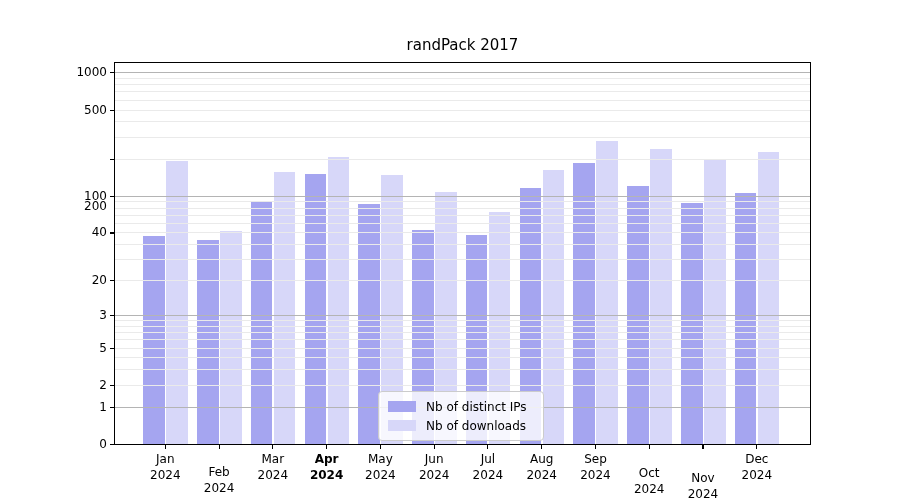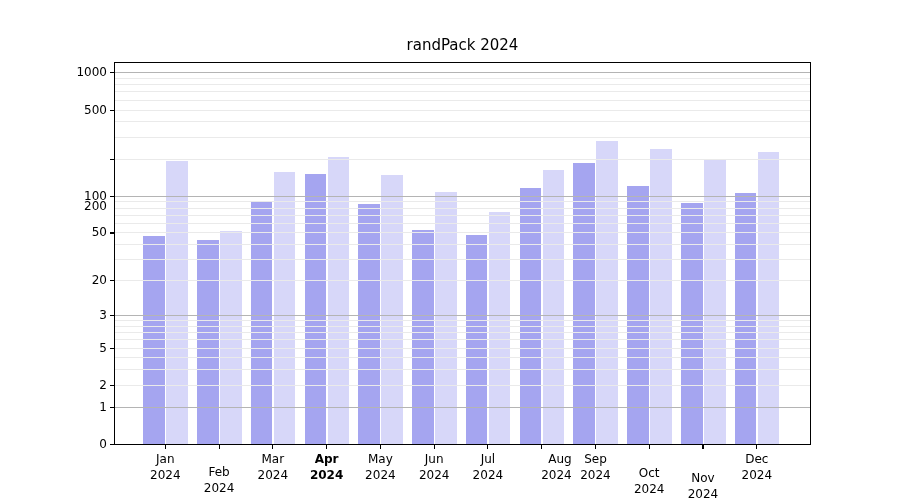--- a/index.html
+++ b/index.html
@@ -23,21 +23,21 @@
           background:rgba(255,255,255,0.8);border:1px solid #cccccc;border-radius:4px;
           padding:5px 9px;z-index:5;}
   .legend-row{display:flex;align-items:center;height:19px;}
   .swatch{width:28px;height:11px;margin-right:10px;flex:0 0 auto;}
   .legend-label{font-size:12px;color:#000;white-space:nowrap;}
 </style>
 </head>
 <body>
 
 <div class="figure">
-  <div class="chart-title">randPack 2024</div>
+  <div class="chart-title">randPack 2017</div>
   <div class="plot">
       <div class="bar" style="left: 28.3px; width: 21.5px; height: 208.3px; background: rgb(165, 165, 240);"></div>
       <div class="bar" style="left: 82.07px; width: 21.5px; height: 203.6px; background: rgb(165, 165, 240);"></div>
       <div class="bar" style="left: 135.84px; width: 21.5px; height: 242.7px; background: rgb(165, 165, 240);"></div>
       <div class="bar" style="left: 189.61px; width: 21.5px; height: 270px; background: rgb(165, 165, 240);"></div>
       <div class="bar" style="left: 243.38px; width: 21.5px; height: 239.7px; background: rgb(165, 165, 240);"></div>
       <div class="bar" style="left: 297.15px; width: 21.5px; height: 213.7px; background: rgb(165, 165, 240);"></div>
       <div class="bar" style="left: 350.92px; width: 21.5px; height: 209.4px; background: rgb(165, 165, 240);"></div>
       <div class="bar" style="left: 404.69px; width: 21.5px; height: 256.3px; background: rgb(165, 165, 240);"></div>
       <div class="bar" style="left: 458.46px; width: 21.5px; height: 281.5px; background: rgb(165, 165, 240);"></div>
@@ -78,34 +78,44 @@
       <div class="gridline minor" style="top: 46.5px;"></div>
       <div class="gridline minor" style="top: 36.7px;"></div>
       <div class="gridline minor" style="top: 28.4px;"></div>
       <div class="gridline minor" style="top: 21.2px;"></div>
       <div class="gridline minor" style="top: 14.9px;"></div>
       <div class="gridline major" style="top: 343.7px;"></div>
       <div class="gridline major" style="top: 252px;"></div>
       <div class="gridline major" style="top: 132.6px;"></div>
       <div class="gridline major" style="top: 9.2px;"></div>
     </div>
+  <div class="legend">
+    <div class="legend-row">
+      <span class="swatch" style="background: rgb(165, 165, 240);"></span>
+      <span class="legend-label">Nb of distinct IPs</span>
+    </div>
+    <div class="legend-row">
+      <span class="swatch" style="background: rgb(215, 215, 249);"></span>
+      <span class="legend-label">Nb of downloads</span>
+    </div>
+  </div>
 <div class="ytick" style="left: 110px; top: 444px;"></div>
     <div class="ytick-label" style="top: 436px;">0</div>
     <div class="ytick" style="left: 110px; top: 406.7px;"></div>
     <div class="ytick-label" style="top: 398.7px;">1</div>
     <div class="ytick" style="left: 110px; top: 384.9px;"></div>
     <div class="ytick-label" style="top: 376.9px;">2</div>
     <div class="ytick" style="left: 110px; top: 347.6px;"></div>
     <div class="ytick-label" style="top: 339.6px;">5</div>
     <div class="ytick" style="left: 110px; top: 315px;"></div>
     <div class="ytick-label" style="top: 307px;">3</div>
     <div class="ytick" style="left: 110px; top: 280.2px;"></div>
     <div class="ytick-label" style="top: 272.2px;">20</div>
     <div class="ytick" style="left: 110px; top: 232.4px;"></div>
-    <div class="ytick-label" style="top: 224.4px;">50</div>
+    <div class="ytick-label" style="top: 224.4px;">40</div>
     <div class="ytick" style="left: 110px; top: 195.6px;"></div>
     <div class="ytick-label" style="top: 187.6px;">100</div>
     <div class="ytick" style="left: 110px; top: 158.6px;"></div>
     <div class="ytick-label" style="top: 150.6px; margin-top: 47px;">200</div>
     <div class="ytick" style="left: 110px; top: 109.5px;"></div>
     <div class="ytick-label" style="top: 101.5px;">500</div>
     <div class="ytick" style="left: 110px; top: 72.2px;"></div>
     <div class="ytick-label" style="top: 64.2px;">1000</div>
     <div class="xtick" style="left: 164.7px; top: 445px;"></div>
     <div class="xtick-label" style="left: 135.3px; top: 451px;">Jan<div>2024</div></div>
@@ -115,21 +125,21 @@
     <div class="xtick-label" style="left: 242.8px; top: 451px;">Mar<div>2024</div></div>
     <div class="xtick" style="left: 326px; top: 445px;"></div>
     <div class="xtick-label" style="left: 296.6px; top: 451px; font-weight: bold;">Apr<div>2024</div></div>
     <div class="xtick" style="left: 379.8px; top: 445px;"></div>
     <div class="xtick-label" style="left: 350.4px; top: 451px;">May<div>2024</div></div>
     <div class="xtick" style="left: 433.6px; top: 445px;"></div>
     <div class="xtick-label" style="left: 404.2px; top: 451px;">Jun<div>2024</div></div>
     <div class="xtick" style="left: 487.3px; top: 445px;"></div>
     <div class="xtick-label" style="left: 457.9px; top: 451px;">Jul<div>2024</div></div>
     <div class="xtick" style="left: 541.1px; top: 445px;"></div>
-    <div class="xtick-label" style="left: 511.7px; top: 451px; text-align: right;">Aug<div>2024</div></div>
+    <div class="xtick-label" style="left: 511.7px; top: 451px;">Aug<div>2024</div></div>
     <div class="xtick" style="left: 594.9px; top: 445px;"></div>
     <div class="xtick-label" style="left: 565.5px; top: 451px;">Sep<div>2024</div></div>
     <div class="xtick" style="left: 648.6px; top: 445px;"></div>
     <div class="xtick-label" style="left: 619.2px; top: 465px;">Oct<div>2024</div></div>
     <div class="xtick" style="left: 702.4px; top: 445px;"></div>
     <div class="xtick-label" style="left: 673px; top: 451px; margin-top: 19px;">Nov<div>2024</div></div>
     <div class="xtick" style="left: 756.2px; top: 445px;"></div>
     <div class="xtick-label" style="left: 726.8px; top: 451px;">Dec<div>2024</div></div>
   </div>
 

